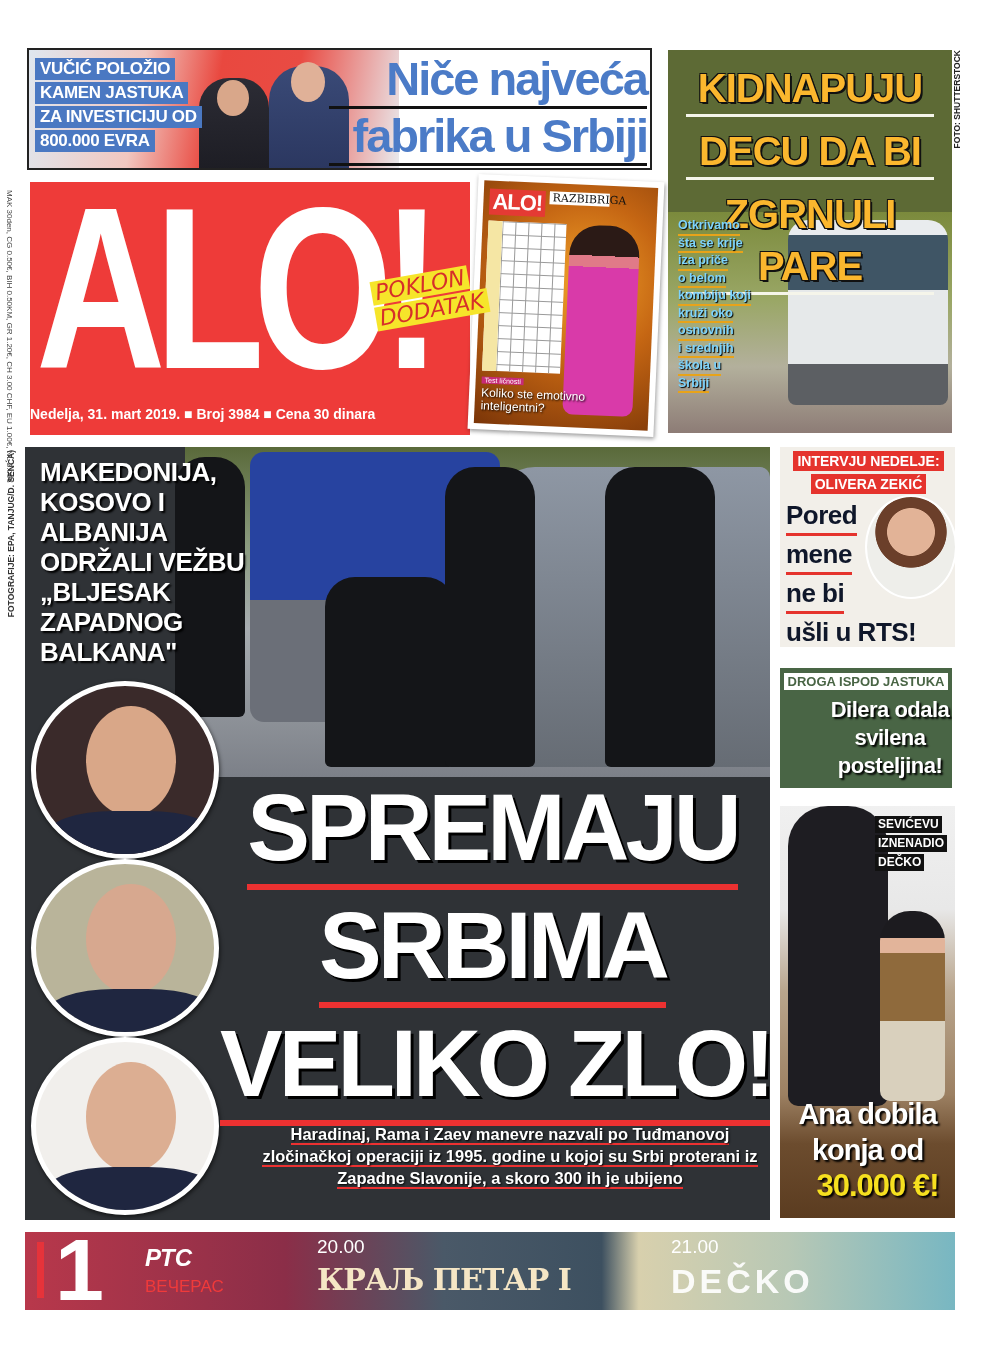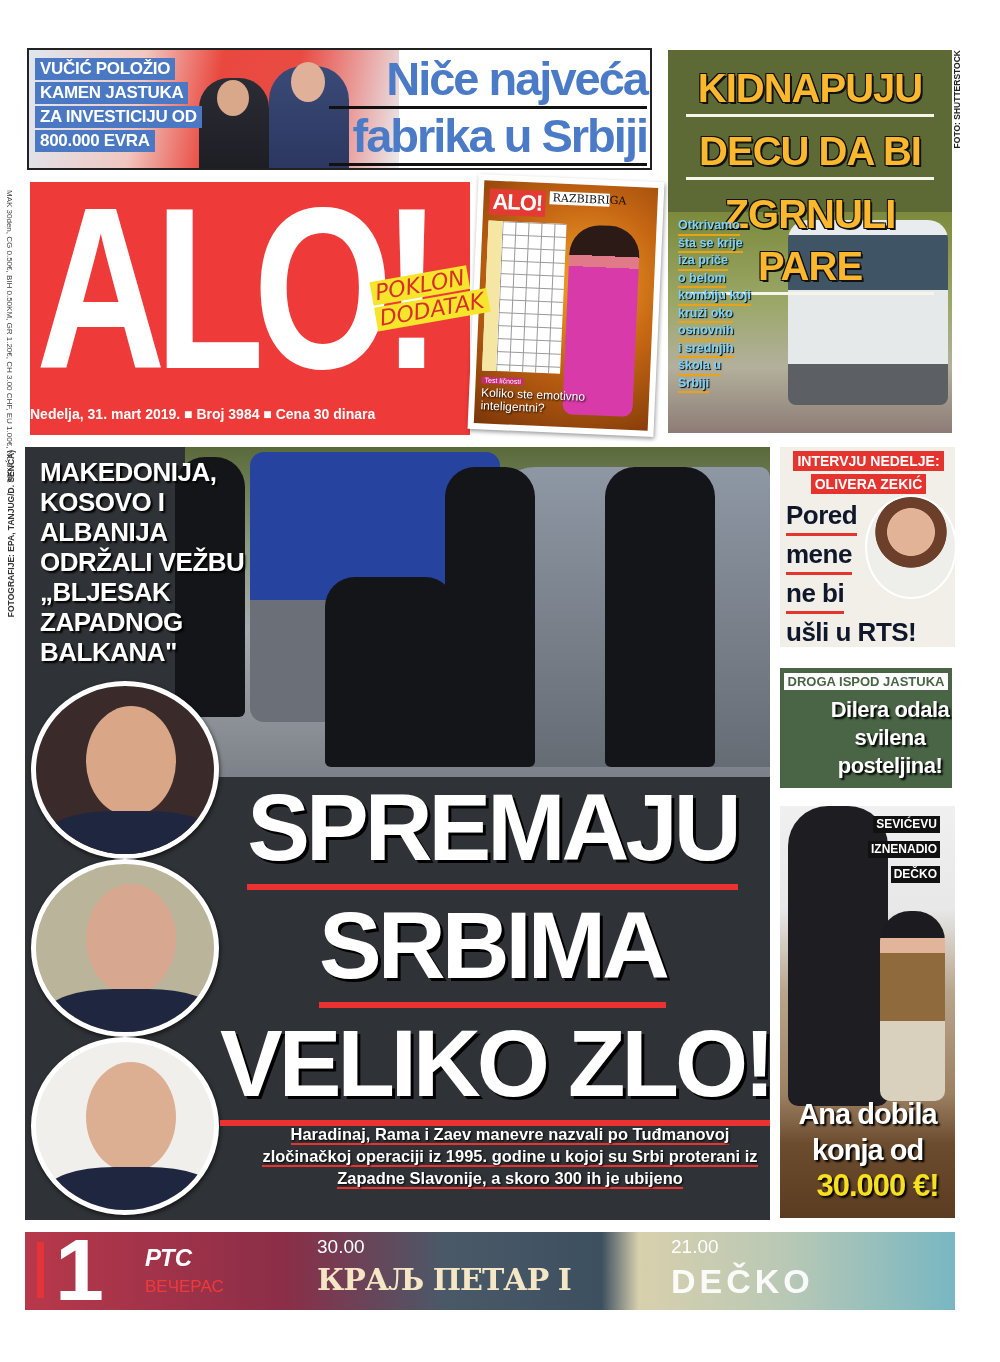--- a/index.html
+++ b/index.html
@@ -78,21 +78,21 @@
   #interview .headline { left: 6px; top: 50px; color: #0f172a; font-weight: 700; font-size: 26px; line-height: 36px; letter-spacing: -0.5px; }
   #interview .headline span { display: block; border-bottom: 3px solid #e5332d; width: max-content; }
 
   #drugs { left: 780px; top: 668px; width: 172px; height: 120px; background: #496545; overflow: hidden; }
   #drugs .kicker { left: 4px; top: 5px; width: 164px; background: #fff; color: #496545; font-weight: 700; font-size: 13px; line-height: 17px; text-align: center; }
   #drugs .headline { left: 0; top: 28px; width: 172px; text-align: center; color: #fff; font-weight: 700; font-size: 22px; line-height: 28px; text-shadow: 2px 2px 2px #000; letter-spacing: -0.5px; padding-left: 48px; }
 
   #ana { left: 780px; top: 806px; width: 175px; height: 412px; overflow: hidden; background: linear-gradient(180deg, #f0f0f0 0%, #e8e8e8 25%, #b9a58c 45%, #9c8062 70%, #6c4c2e 82%, #5b3c20 100%); }
   #ana .horse { left: 8px; top: 0; width: 100px; height: 300px; border-radius: 40px 40px 10px 10px; background: #1e1d22; }
   #ana .rider { left: 100px; top: 105px; width: 65px; height: 190px; border-radius: 30px 30px 10px 10px; background: linear-gradient(#1c1b1f 0 14%, #e2b49a 14% 22%, #8f6a3c 22% 58%, #d9d0bd 58% 100%); }
-  #ana .kicker { left: 88px; top: 10px; display: flex; flex-direction: column; align-items: flex-end; gap: 8px; }
+  #ana .kicker { left: 95px; top: 10px; display: flex; flex-direction: column; align-items: flex-start; gap: 2px; }
   #ana .kicker span { background: #111; color: #fff; font-weight: 700; font-size: 12px; line-height: 17px; padding: 0 3px; width: max-content; }
   #ana .headline { left: 0; top: 290px; width: 175px; text-align: center; color: #fff; font-weight: 700; font-size: 29px; line-height: 36px; text-shadow: 2px 2px 2px #000; letter-spacing: -1px; }
   #ana .headline .price { color: #f6e01f; font-size: 31px; padding-left: 20px; }
 
   
   #tv { left: 25px; top: 1232px; width: 930px; height: 78px; overflow: hidden;
     background: linear-gradient(90deg, #b8384b 0%, #8b2e48 28%, #4a5968 45%, #3d5060 62%, #d8d0ad 66%, #b8c8b5 82%, #78b7c2 100%); }
   #tv .bar { left: 12px; top: 10px; width: 7px; height: 56px; background: #e6333a; }
   #tv .one { left: 30px; top: -10px; color: #fff; font-weight: 700; font-size: 88px; line-height: 96px; }
   #tv .rts { left: 120px; top: 12px; color: #fff; font-weight: 700; font-style: italic; font-size: 24px; }
@@ -244,17 +244,17 @@
     <div>konja od</div>
     <div class="price">30.000 €!</div>
   </div>
 </div>
 
 <div id="tv" class="abs">
   <div class="abs bar"></div>
   <div class="abs one">1</div>
   <div class="abs rts">РТС</div>
   <div class="abs tonight">ВЕЧЕРАС</div>
-  <div class="abs time1">30.00</div>
+  <div class="abs time1">20.00</div>
   <div class="abs show1">КРАЉ ПЕТАР I</div>
   <div class="abs time2">21.00</div>
   <div class="abs show2">DEČKO</div>
 </div>
 
 </body></html>

